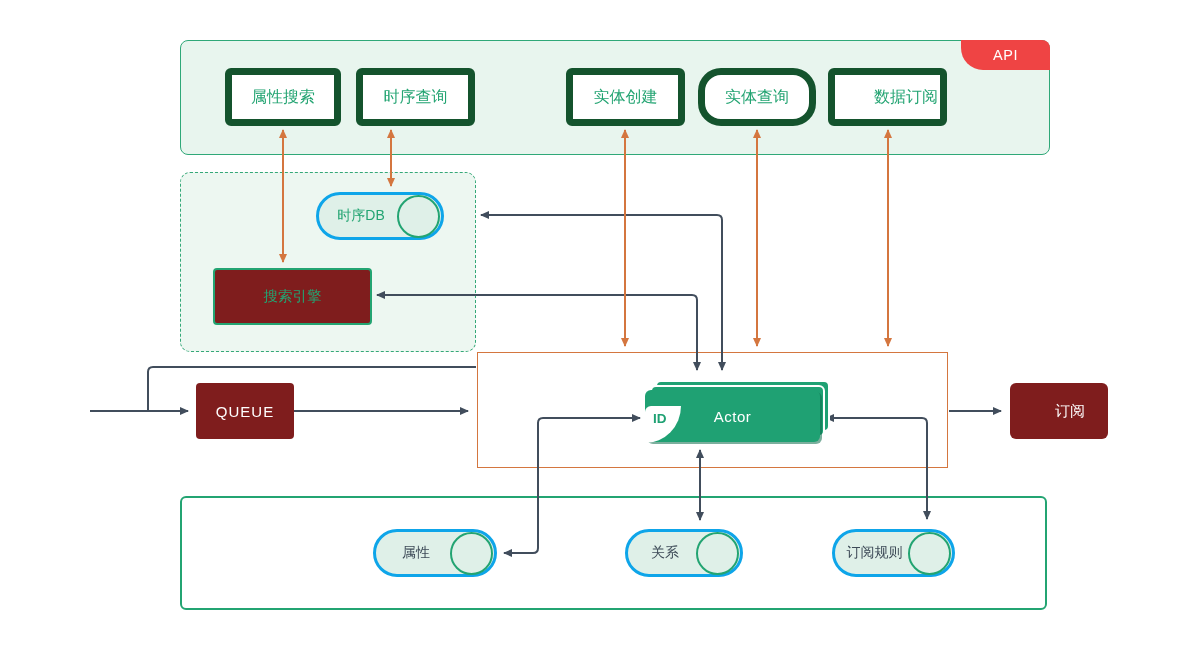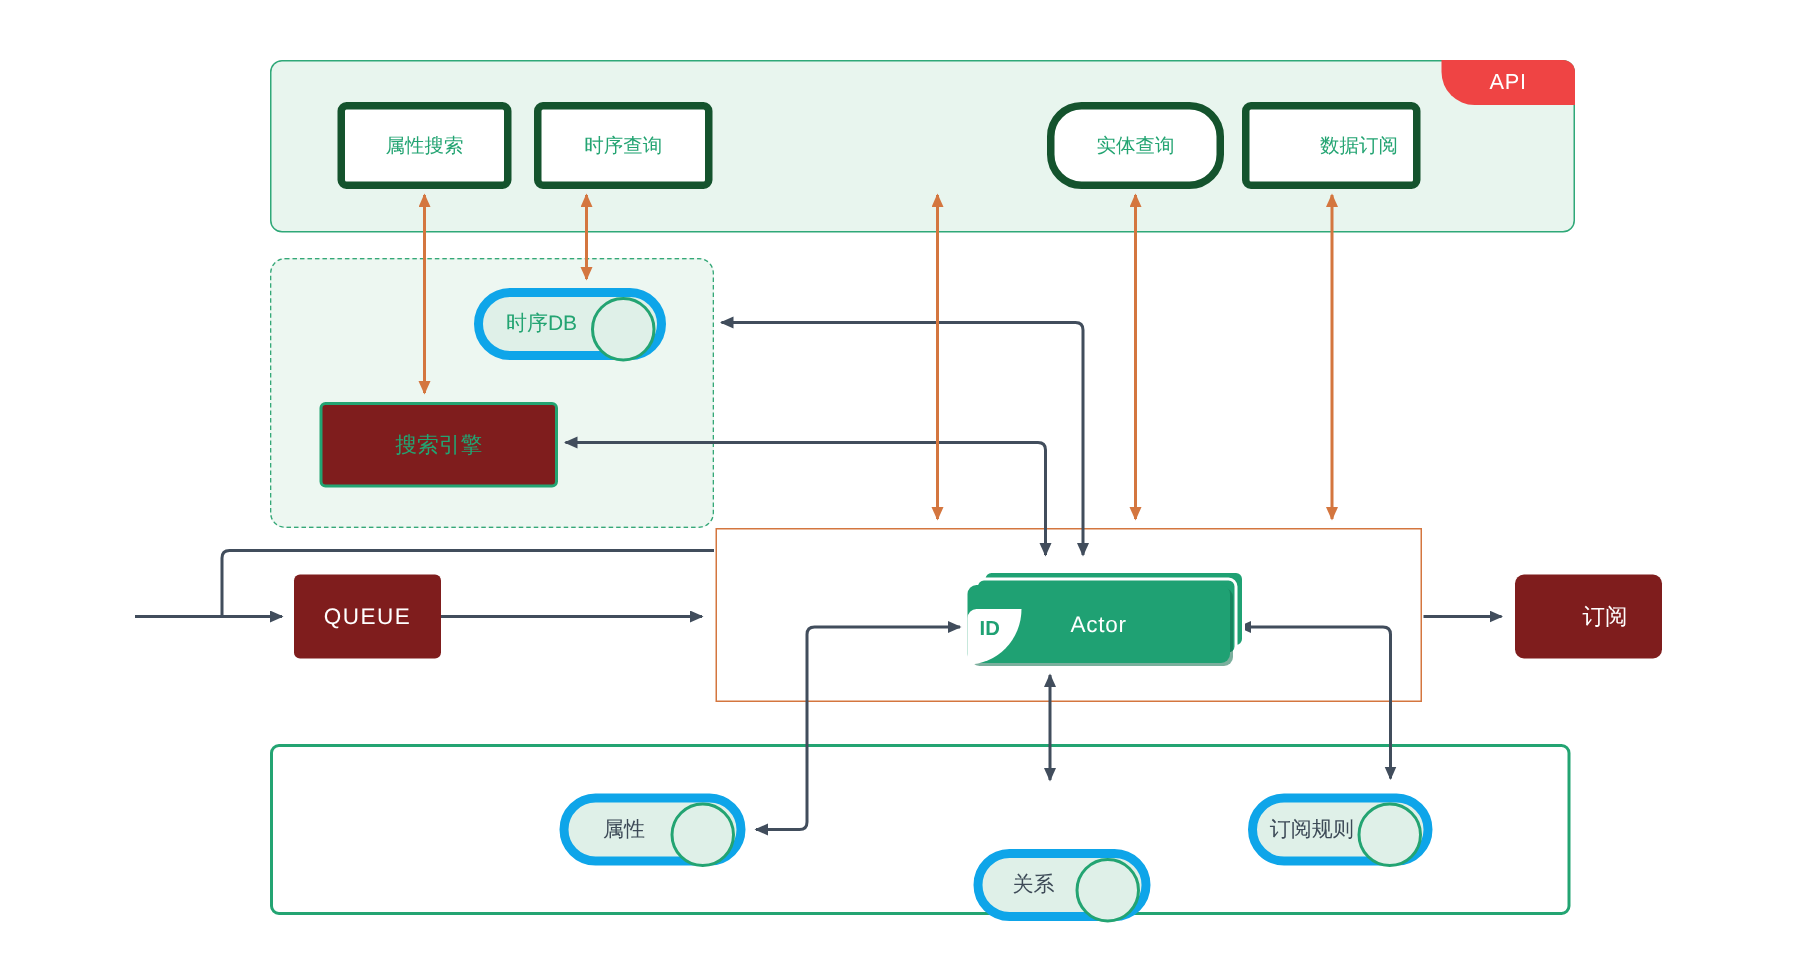--- a/index.html
+++ b/index.html
@@ -7,26 +7,26 @@
   #canvas{position:relative;width:1200px;height:651px;background:#ffffff;overflow:hidden;}
 
   .container{position:absolute;box-sizing:border-box;}
   .api-container{left:180px;top:40px;width:870px;height:115px;background:#E8F5EE;border:1.5px solid #2FA878;border-radius:8px;}
   .api-tab{position:absolute;left:961px;top:40px;width:89px;height:30px;background:#ef4444;border-radius:0 8px 0 22px;
            display:flex;align-items:center;justify-content:center;color:#fff;font-size:14.5px;letter-spacing:.5px;}
   .dashed-container{left:180px;top:172px;width:296px;height:180px;background:#EDF7F1;border:1.5px dashed #35A878;border-radius:10px;}
   .orange-container{left:477px;top:352px;width:471px;height:116px;border:1.5px solid #D4763F;background:transparent;}
   .bottom-container{left:180px;top:496px;width:867px;height:114px;border:2px solid #23A472;border-radius:6px;background:#fff;}
 
-  .api-box{position:absolute;top:68px;height:58px;background:#ffffff;border:5px solid #14532d;border-radius:6px;
-           display:flex;align-items:center;justify-content:center;color:#23A472;font-size:13px;font-weight:500;box-sizing:border-box;}
+  .api-box{position:absolute;top:68px;height:58px;background:#ffffff;border:7px solid #14532d;border-radius:6px;
+           display:flex;align-items:center;justify-content:center;color:#23A472;font-size:16px;font-weight:500;box-sizing:border-box;}
 
   .green-box{position:absolute;background:#7f1d1d;color:#fff;display:flex;align-items:center;justify-content:center;box-sizing:border-box;}
 
-  .cyl{position:absolute;height:48px;background:#DFF0E8;border:6px solid #0ea5e9;border-radius:24px;box-sizing:border-box;}
+  .cyl{position:absolute;height:48px;background:#DFF0E8;border:3px solid #0ea5e9;border-radius:24px;box-sizing:border-box;}
   .cyl .cap{position:absolute;right:1px;top:0px;width:43px;height:43px;border:2px solid #23A472;border-radius:50%;background:#DFF0E8;box-sizing:border-box;}
   .cyl .cyl-label{position:absolute;left:0;top:0;right:38px;bottom:0;display:flex;align-items:center;justify-content:center;font-size:14px;}
   .cyl.green-text .cyl-label{color:#23A472;}
   .cyl.dark-text .cyl-label{color:#3D4A57;}
 
   .search-box{position:absolute;left:213px;top:268px;width:159px;height:57px;background:#7f1d1d;border:2px solid #23A472;border-radius:4px;
               display:flex;align-items:center;justify-content:center;color:#23A472;font-size:14.5px;font-weight:500;box-sizing:border-box;}
 
   .actor-layer{position:absolute;width:175px;height:52px;background:#1FA173;border:2px solid #ffffff;border-radius:6px;box-sizing:border-box;}
   .actor-card{position:absolute;left:645px;top:390px;width:175px;height:52px;background:#1FA173;border-radius:6px;
@@ -82,20 +82,23 @@
     <path d="M 757 130 L 757 346" stroke="#D4763F" stroke-width="2" fill="none" marker-start="url(#aos)" marker-end="url(#ao)"></path>
     <path d="M 888 130 L 888 346" stroke="#D4763F" stroke-width="2" fill="none" marker-start="url(#aos)" marker-end="url(#ao)"></path>
   </svg>
 
   <div class="api-box" style="left:225px;width:116px;">
     <span>属性搜索</span>
   </div>
   <div class="api-box" style="left:356px;width:119px;">
     <span>时序查询</span>
   </div>
+  <div class="api-box" style="left:566px;width:119px;">
+    <span>实体创建</span>
+  </div>
   <div class="api-box" style="left:698px;width:118px;border-radius:23px;">
     <span>实体查询</span>
   </div>
   <div class="api-box" style="left:828px;width:119px;padding-left:37px;">
     <span>数据订阅</span>
   </div>
 
   <div class="cyl green-text" style="left:316px;top:192px;width:128px;">
     <div class="cap"></div>
     <div class="cyl-label">时序DB</div>
@@ -117,21 +120,21 @@
     <div class="actor-badge">
       <span>ID</span>
     </div>
     <span class="actor-label">Actor</span>
   </div>
 
   <div class="cyl dark-text" style="left:373px;top:529px;width:124px;">
     <div class="cap"></div>
     <div class="cyl-label">属性</div>
   </div>
-  <div class="cyl dark-text" style="left:649px;top:529px;width:118px;margin-top:37px;">
+  <div class="cyl dark-text" style="left:625px;top:529px;width:118px;">
     <div class="cap"></div>
     <div class="cyl-label">关系</div>
   </div>
   <div class="cyl dark-text" style="left:832px;top:529px;width:123px;">
     <div class="cap"></div>
     <div class="cyl-label">订阅规则</div>
   </div>
 
 </div>
 

